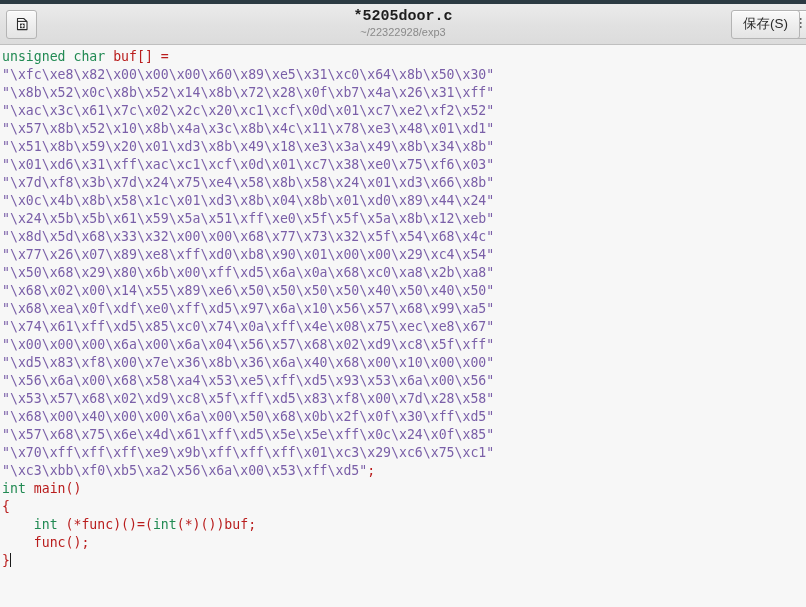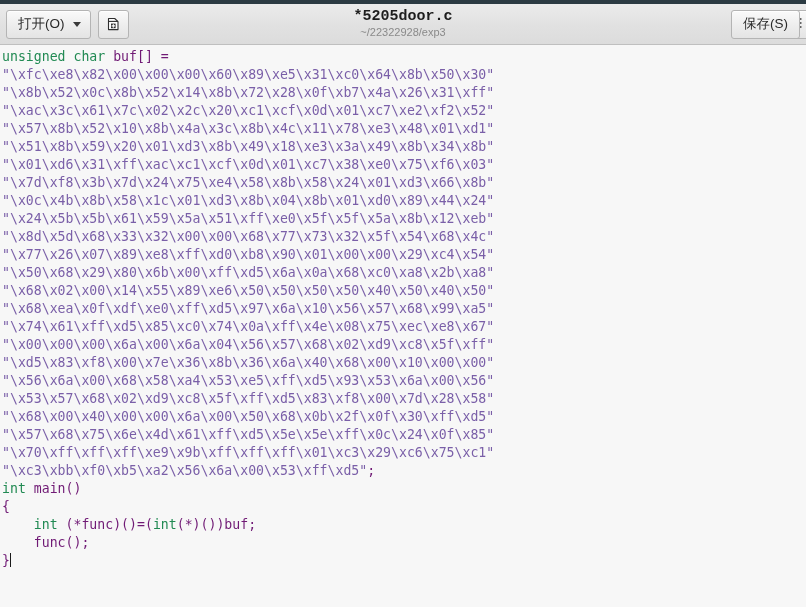--- a/index.html
+++ b/index.html
@@ -141,45 +141,41 @@
     line-height: 18px;
     white-space: pre;
     padding: 3px 0 0 2px;
     margin: 0;
     color: #1a1a1a;
     letter-spacing: 0px;
   }
   .ln { display: block; height: 18px; }
   .kw   { color: #218a53; font-weight: normal; }
   .str  { color: #7a5fa8; }
-  .plain{ color: #701a75; }
+  .plain{ color: #b91c1c; }
 
   .caret-bar {
     display: inline-block;
     width: 1px;
     height: 14px;
     background: #1a1a1a;
     vertical-align: -2px;
     margin-left: 0px;
   }
 </style>
 </head>
 <body>
 
 <div class="window">
 
   <div class="titlebar-shadow"></div>
 
   <div class="headerbar">
 
     <div class="hb-left">
-      <div class="btn btn-open">
-        <span>打开(O)</span>
-        <span class="caret"></span>
-      </div>
 
       <div class="btn btn-icon">
         <span>
           <svg width="16" height="16" viewBox="0 0 16 16" aria-hidden="true">
             <path d="M3.5 2.5 h6.2 L13 5.6 v8.0 h-9.5 z" fill="#fcfcfc" stroke="#2e2e2e" stroke-width="1.1" stroke-linejoin="round"></path>
             <path d="M3.5 5.4 h9.5" stroke="#2e2e2e" stroke-width="1.1"></path>
             <rect x="6.0" y="7.6" width="4.6" height="4.6" fill="#2e2e2e"></rect>
             <path d="M8.3 8.6 v2.6 M7.0 9.9 h2.6" stroke="#ffffff" stroke-width="1.1" stroke-linecap="round"></path>
           </svg>
         </span>

